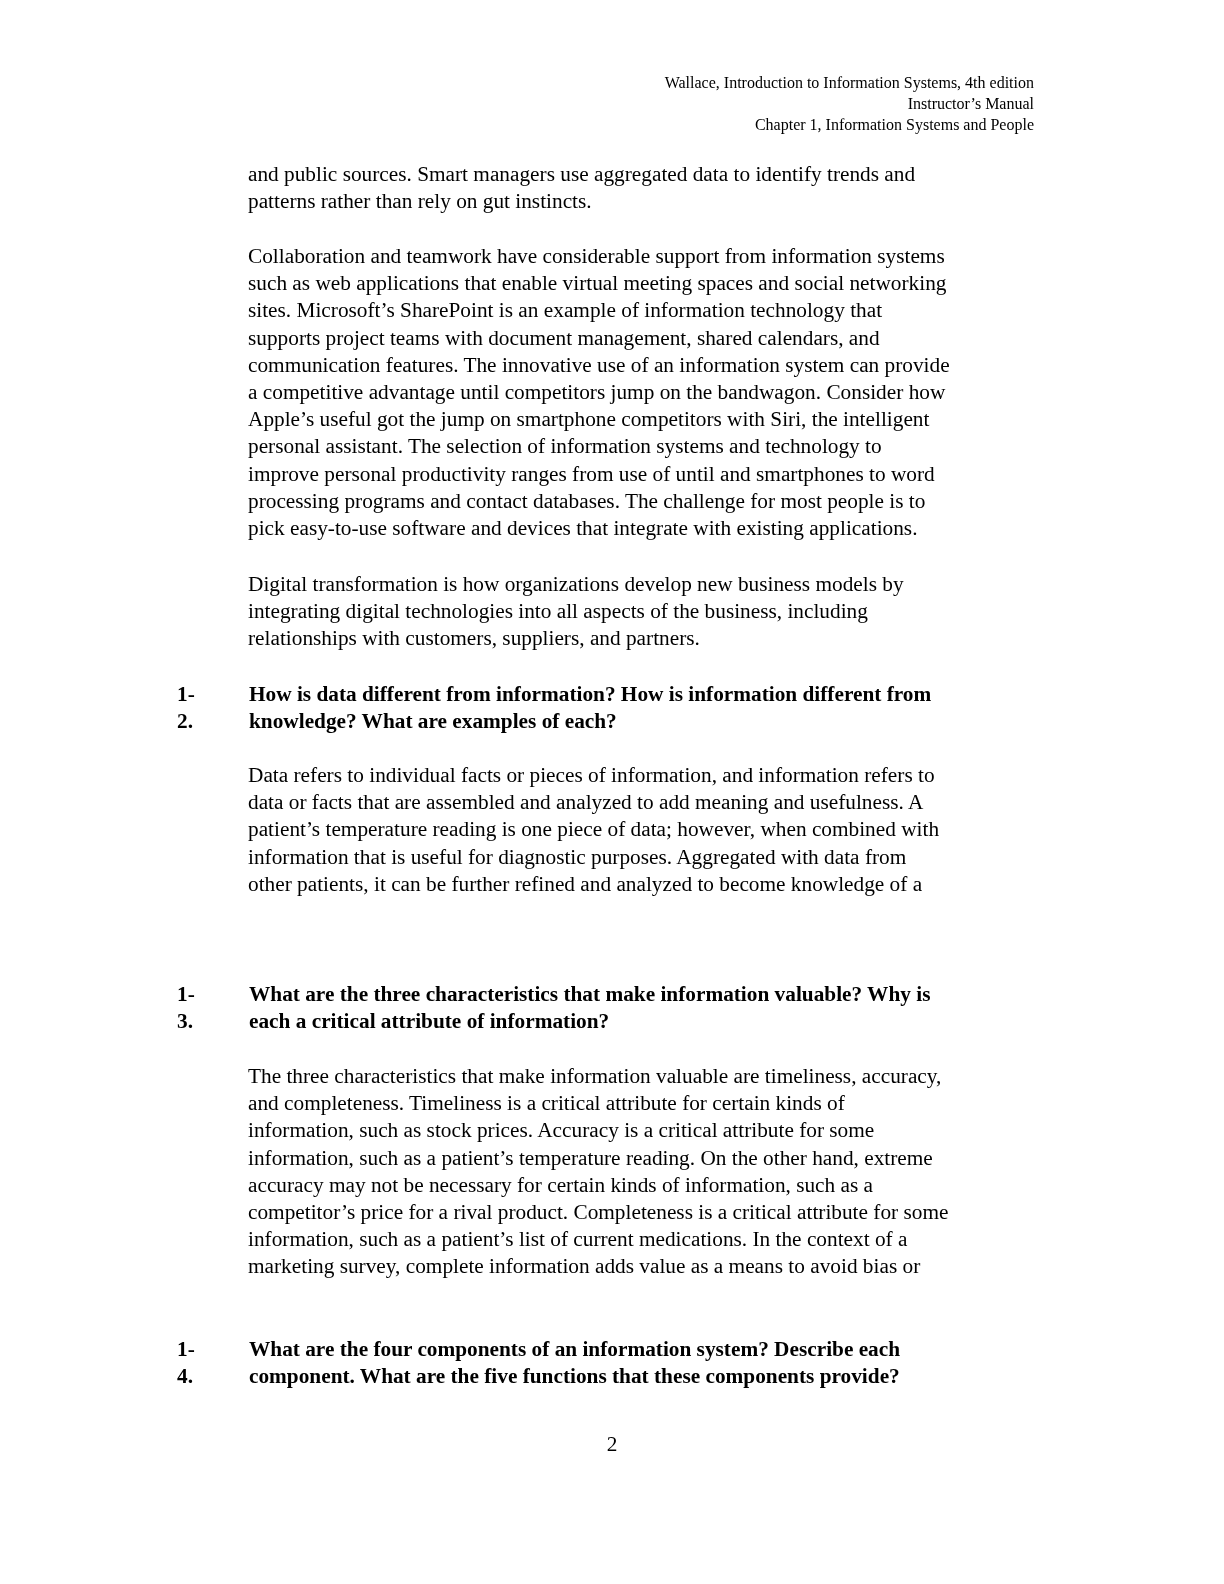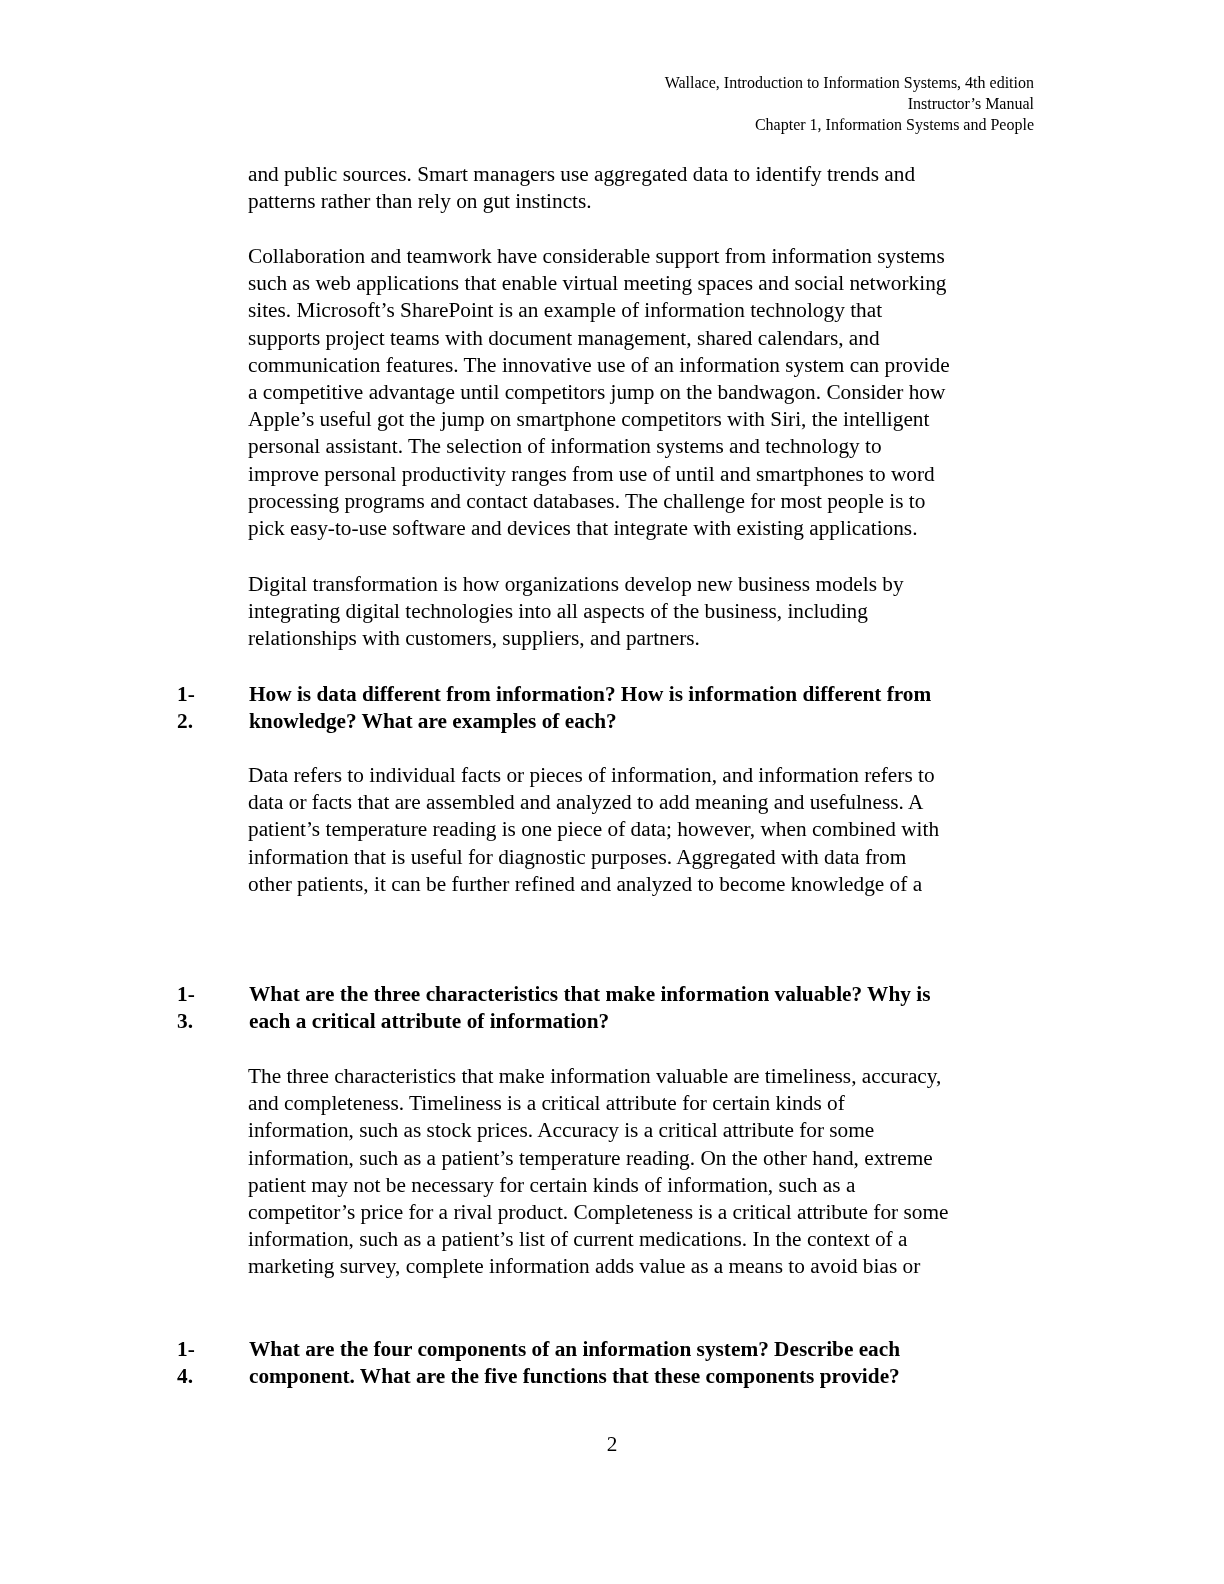--- a/index.html
+++ b/index.html
@@ -70,21 +70,21 @@
     <span class="line">What are the three characteristics that make information valuable? Why is</span>
     <span class="line">each a critical attribute of information?</span>
   </div>
 </div>
 
 <div class="block" style="top:1063px">
   <span class="line">The three characteristics that make information valuable are timeliness, accuracy,</span>
   <span class="line">and completeness. Timeliness is a critical attribute for certain kinds of</span>
   <span class="line">information, such as stock prices. Accuracy is a critical attribute for some</span>
   <span class="line">information, such as a patient’s temperature reading. On the other hand, extreme</span>
-  <span class="line">patient may not be necessary for certain kinds of information, such as a</span>
+  <span class="line">accuracy may not be necessary for certain kinds of information, such as a</span>
   <span class="line">competitor’s price for a rival product. Completeness is a critical attribute for some</span>
   <span class="line">information, such as a patient’s list of current medications. In the context of a</span>
   <span class="line">marketing survey, complete information adds value as a means to avoid bias or</span>
 </div>
 
 <div class="q" style="top:1336px">
   <span class="qnum">1-4.</span>
   <div class="qtext">
     <span class="line">What are the four components of an information system? Describe each</span>
     <span class="line">component. What are the five functions that these components provide?</span>

